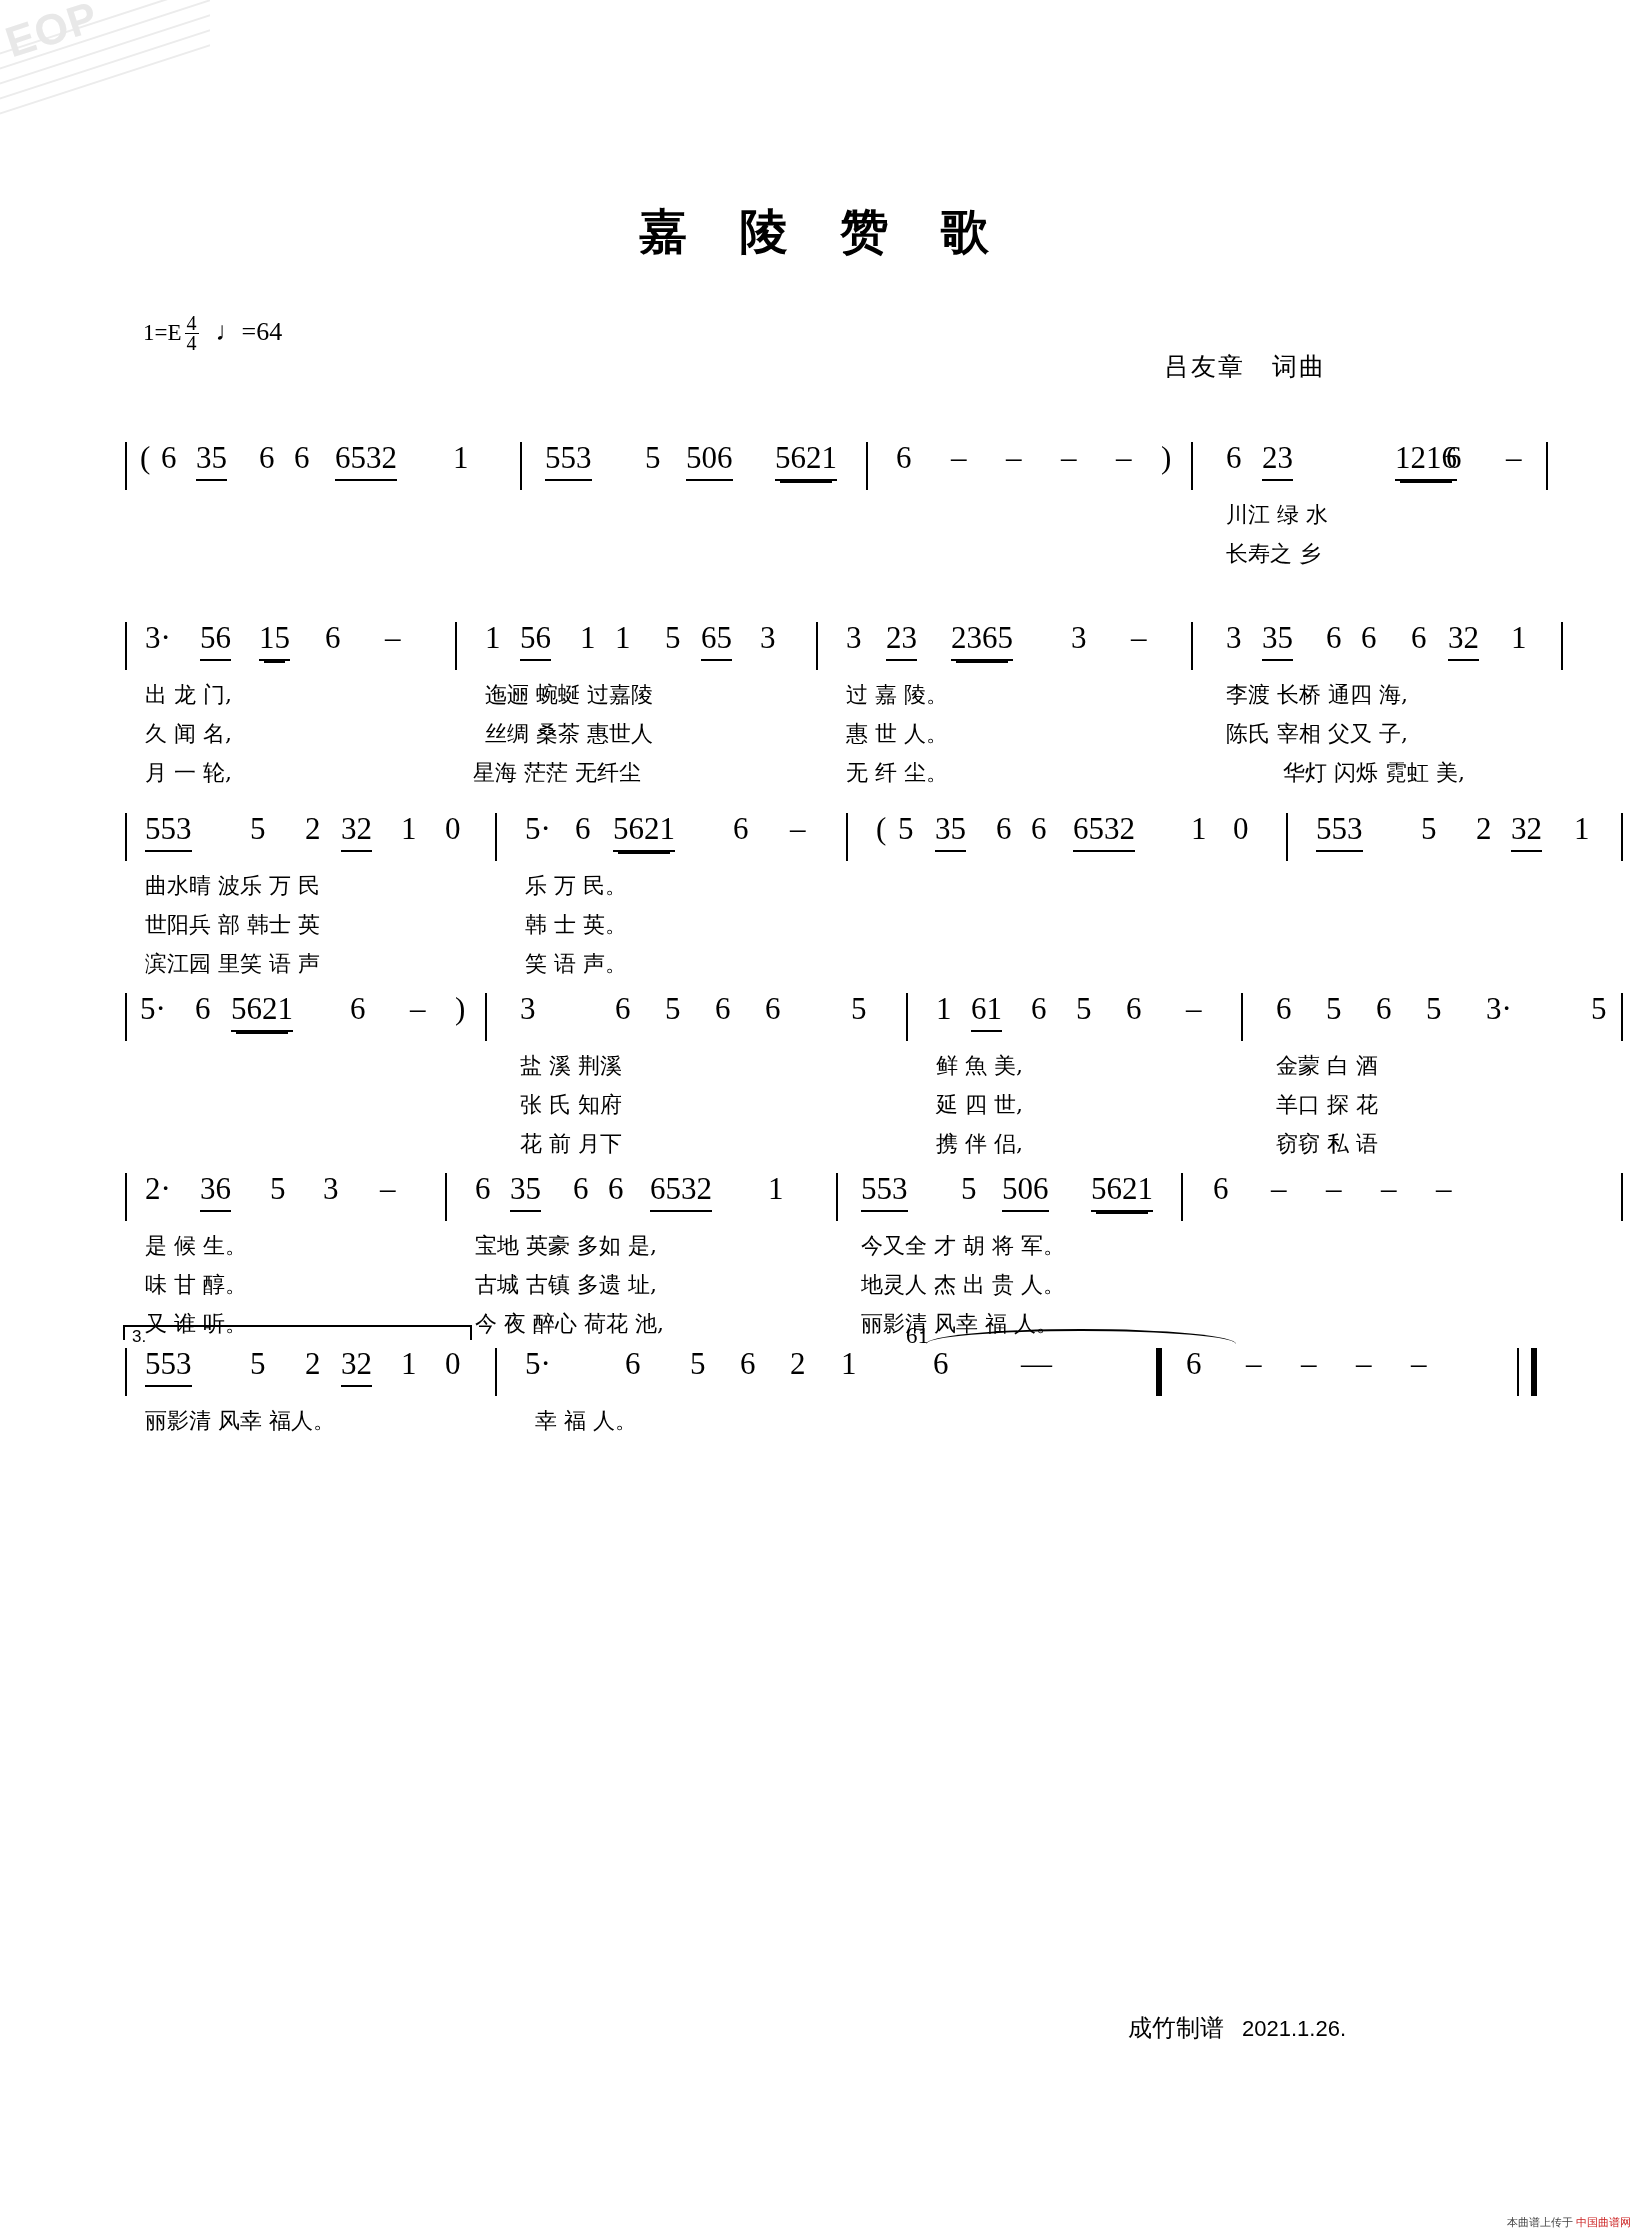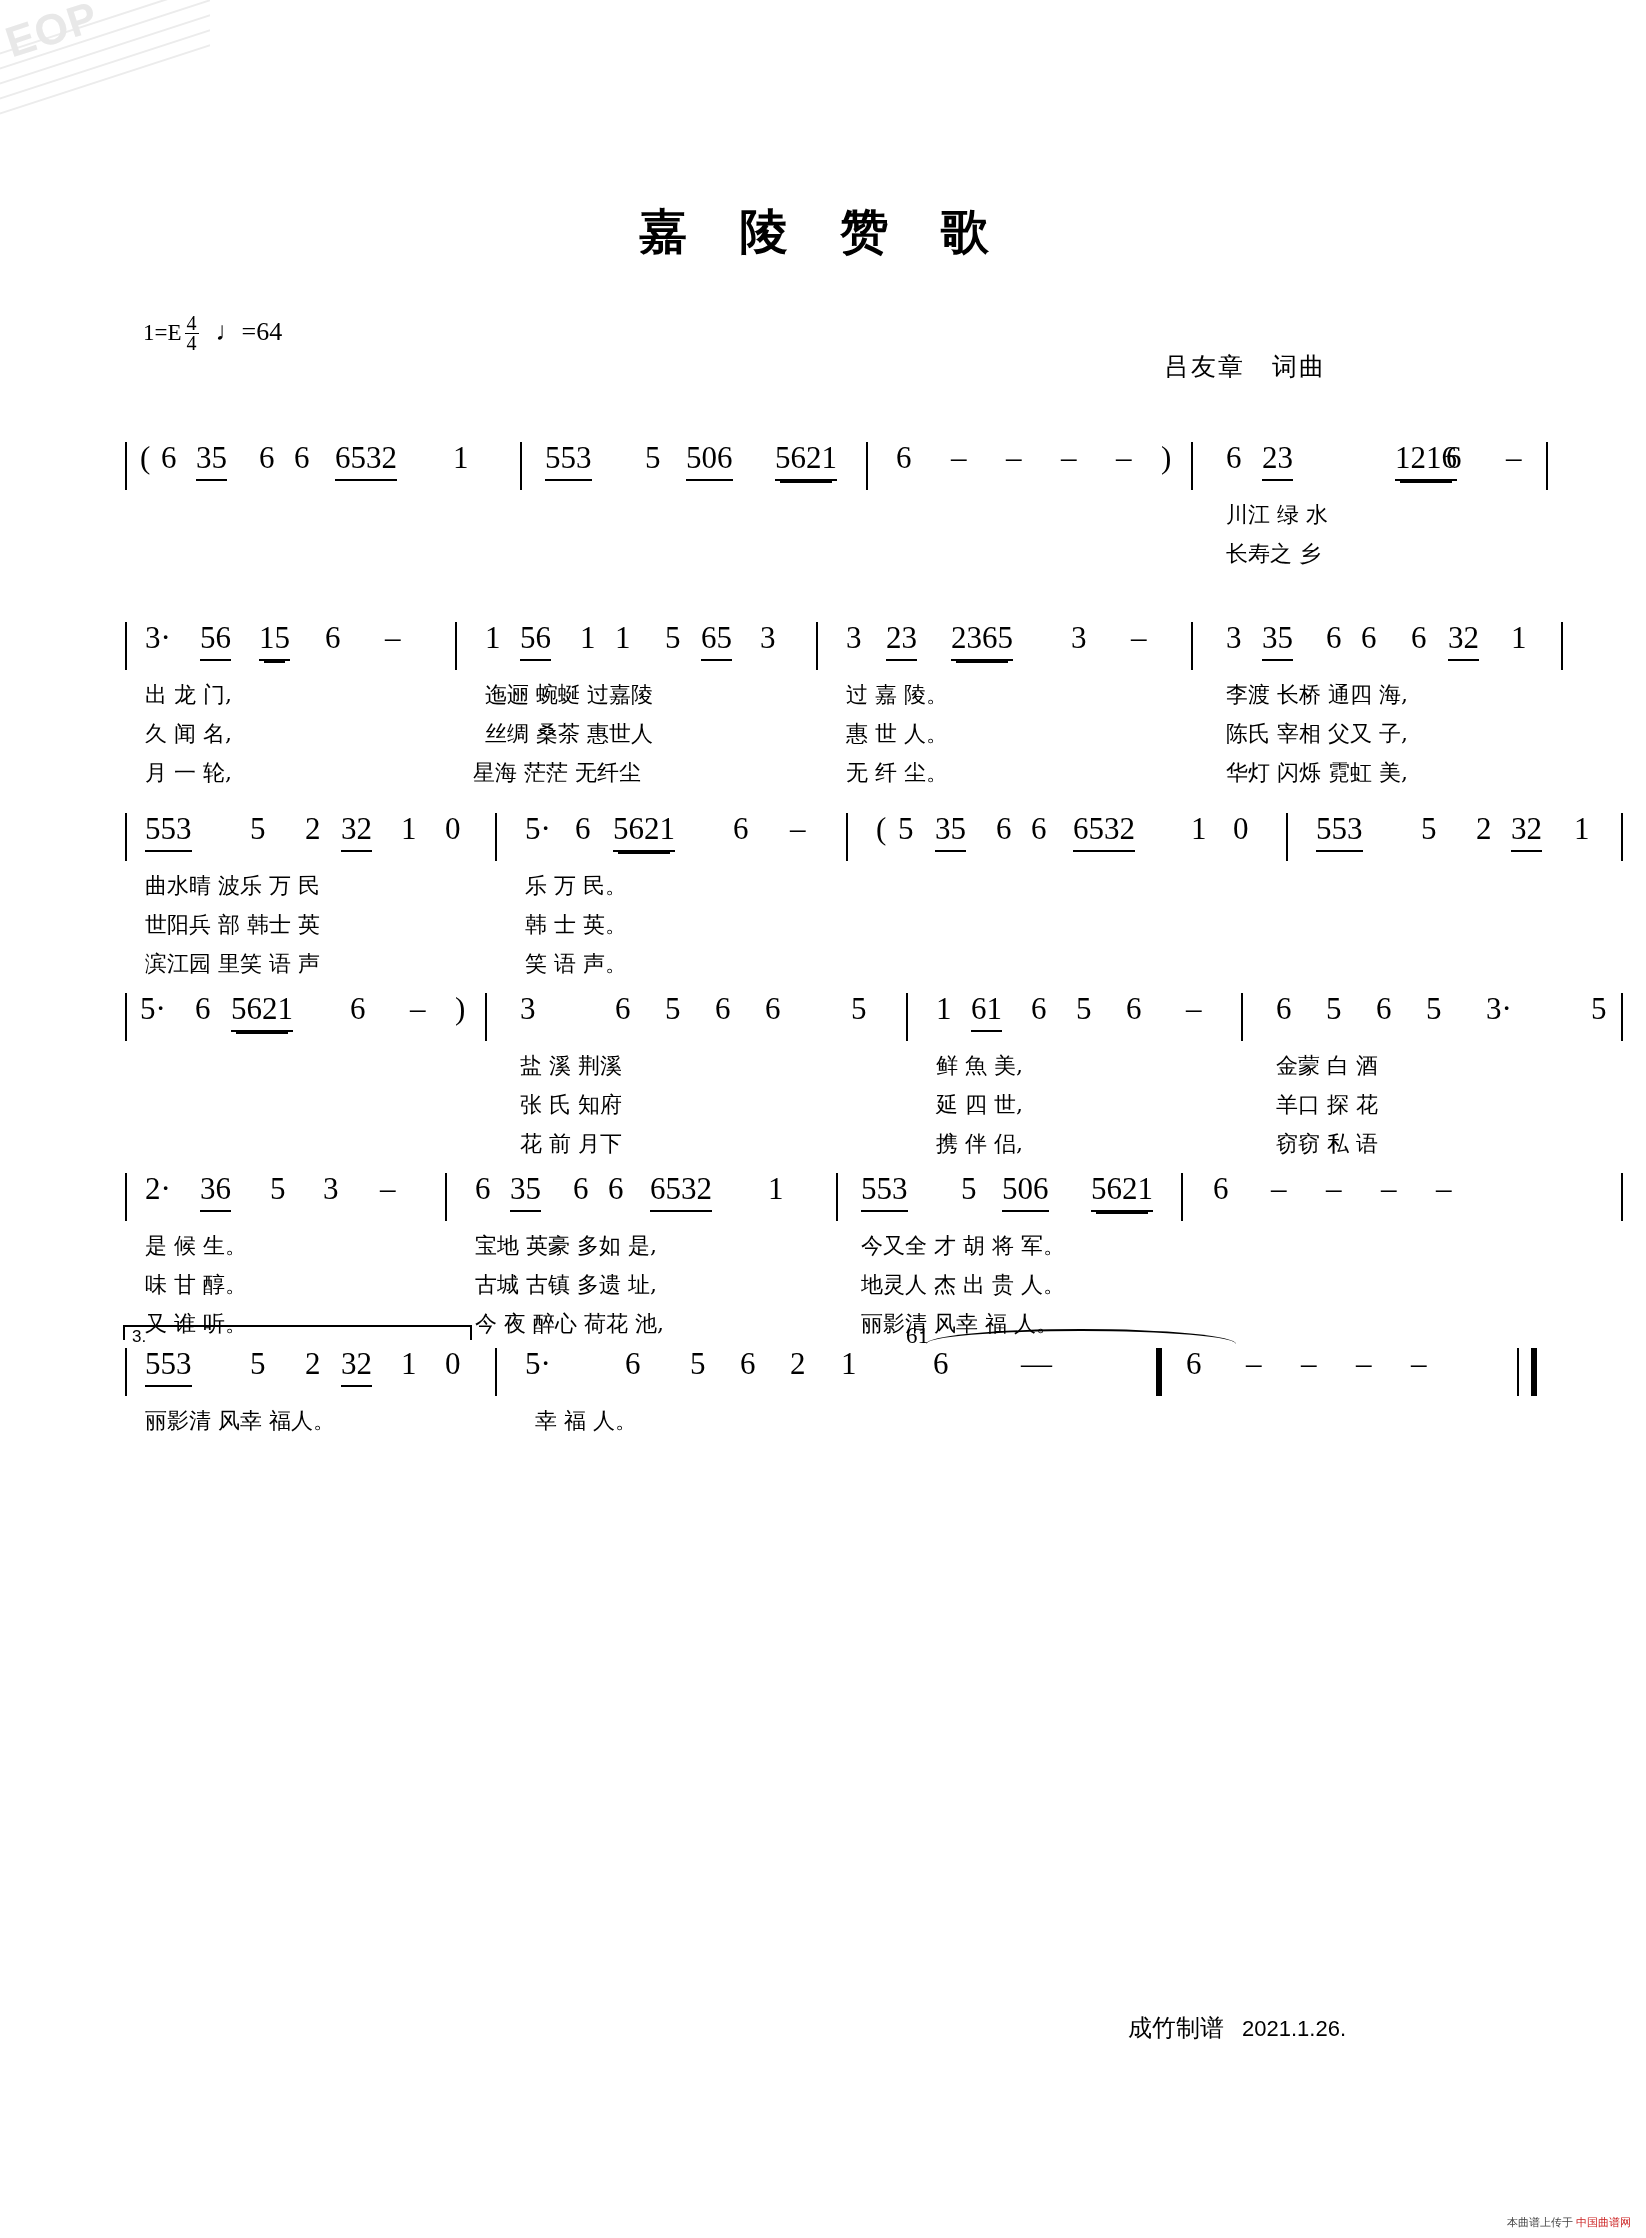--- a/index.html
+++ b/index.html
@@ -285,21 +285,21 @@
       <div class="lyric-row">
         <span class="ly" style="left: 20px;">久   闻 名,</span>
         <span class="ly" style="left: 360px;">丝绸 桑茶 惠世人</span>
         <span class="ly" style="left: 721px;">惠  世  人。</span>
         <span class="ly" style="left: 1101px;">陈氏 宰相 父又 子,</span>
       </div>
       <div class="lyric-row">
         <span class="ly" style="left: 20px;">月   一  轮,</span>
         <span class="ly" style="left: 348px;">星海 茫茫 无纤尘</span>
         <span class="ly" style="left: 721px;">无  纤  尘。</span>
-        <span class="ly" style="left: 1101px;">华灯 闪烁 霓虹 美,</span>
+        <span class="ly" style="left: 1158px;">华灯 闪烁 霓虹 美,</span>
       </div>
     </div>
     <div class="system" style="top: 811px;">
       <div class="notes-row">
         <div class="bar" style="left: 0px;"></div>
         <div class="bar" style="left: 370px;"></div>
         <div class="bar" style="left: 721px;"></div>
         <div class="bar" style="left: 1161px;"></div>
         <div class="bar" style="left: 1496px;"></div>
         <span class="tok ul1" style="left: 20px;">553</span>

